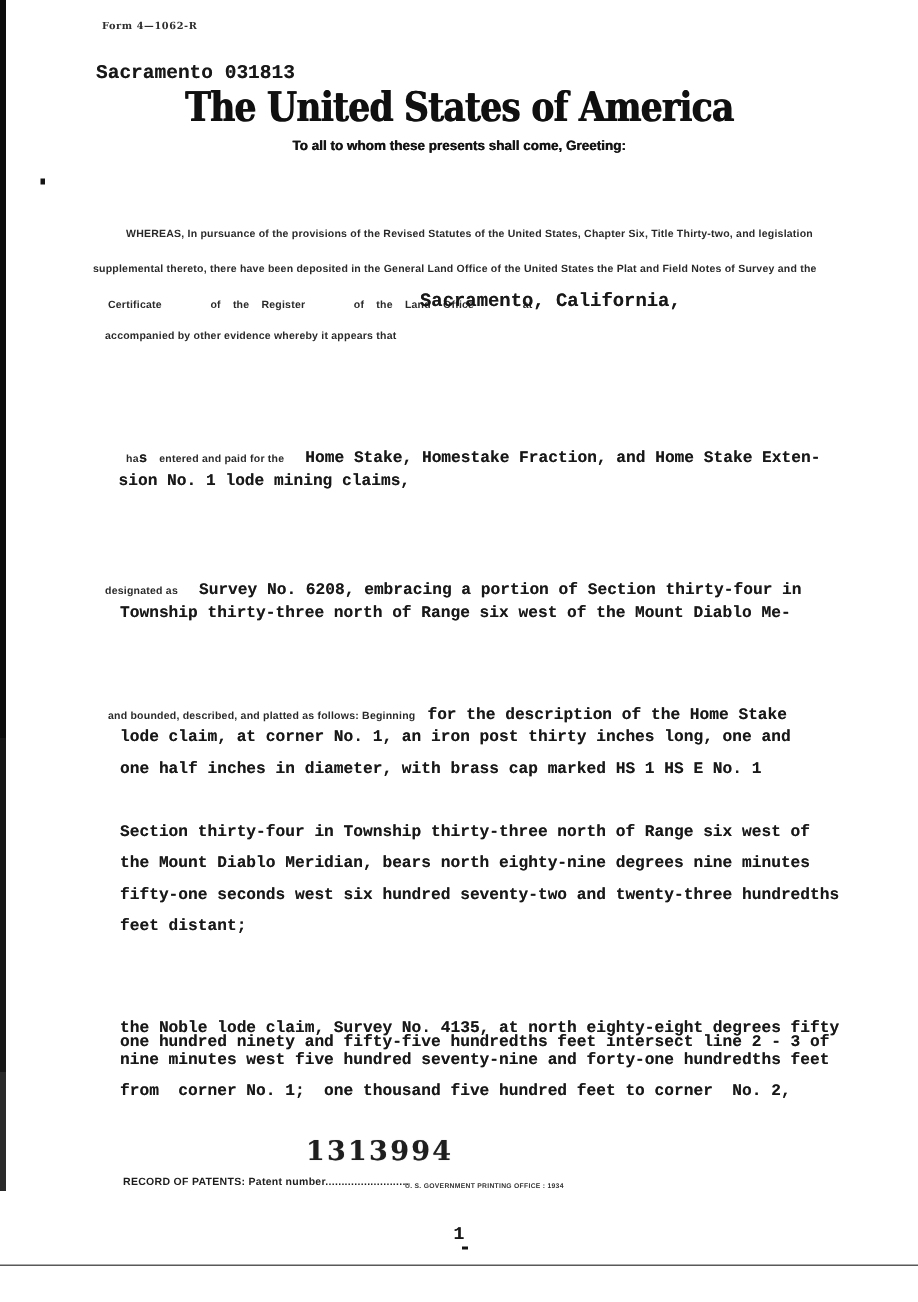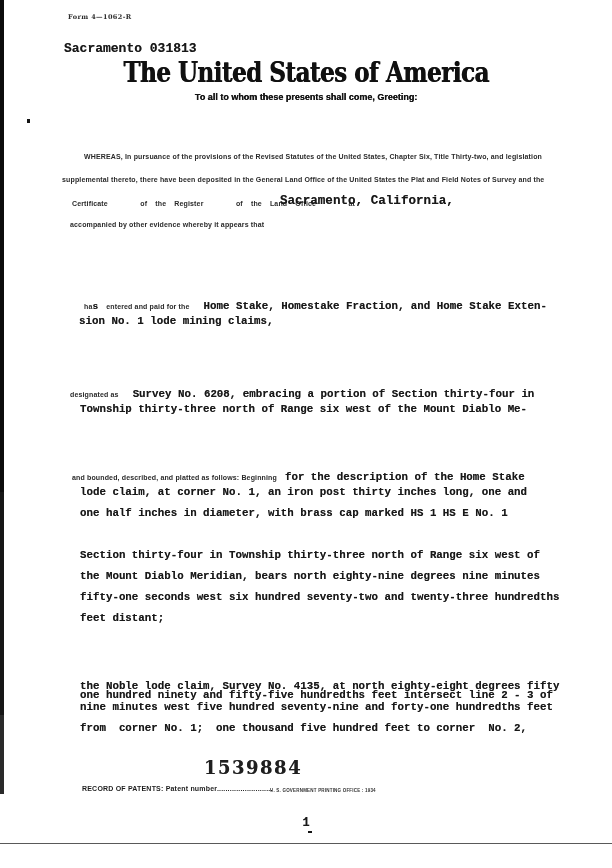--- a/index.html
+++ b/index.html
@@ -100,20 +100,20 @@
   <div class="abs typed" style="left:80px;top:550px;">Section thirty-four in Township thirty-three north of Range six west of</div>
   <div class="abs typed" style="left:80px;top:571px;text-align:right;">the Mount Diablo Meridian, bears north eighty-nine degrees nine minutes</div>
   <div class="abs typed" style="left:80px;top:592px;">fifty-one seconds west six hundred seventy-two and twenty-three hundredths</div>
   <div class="abs typed" style="left:80px;top:613px;">feet distant;</div>
 
   <div class="abs typed" style="left:80px;top:660px;margin-top:30px;">one hundred ninety and fifty-five hundredths feet intersect line 2 - 3 of</div>
   <div class="abs typed" style="left:80px;top:681px;">the Noble lode claim, Survey No. 4135, at north eighty-eight degrees fifty</div>
   <div class="abs typed" style="left:80px;top:702px;">nine minutes west five hundred seventy-nine and forty-one hundredths feet</div>
   <div class="abs typed" style="left:80px;top:723px;">from  corner No. 1;  one thousand five hundred feet to corner  No. 2,</div>
 
-  <div class="abs stamp" style="left:204px;top:757px;">1539884</div>
+  <div class="abs stamp" style="left:204px;top:757px;">1313994</div>
   <div class="abs" style="left:82px;top:777px;">
     <span class="record-label">RECORD OF PATENTS: Patent number</span><span class="record-label">..........................</span>
   </div>
   <div class="abs imprint" style="left:270px;top:788px;">U. S. GOVERNMENT PRINTING OFFICE : 1934</div>
   <div class="abs center typed" style="top:817px;font-size:12px;">1</div>
 
 </div>
 
 </body></html>

